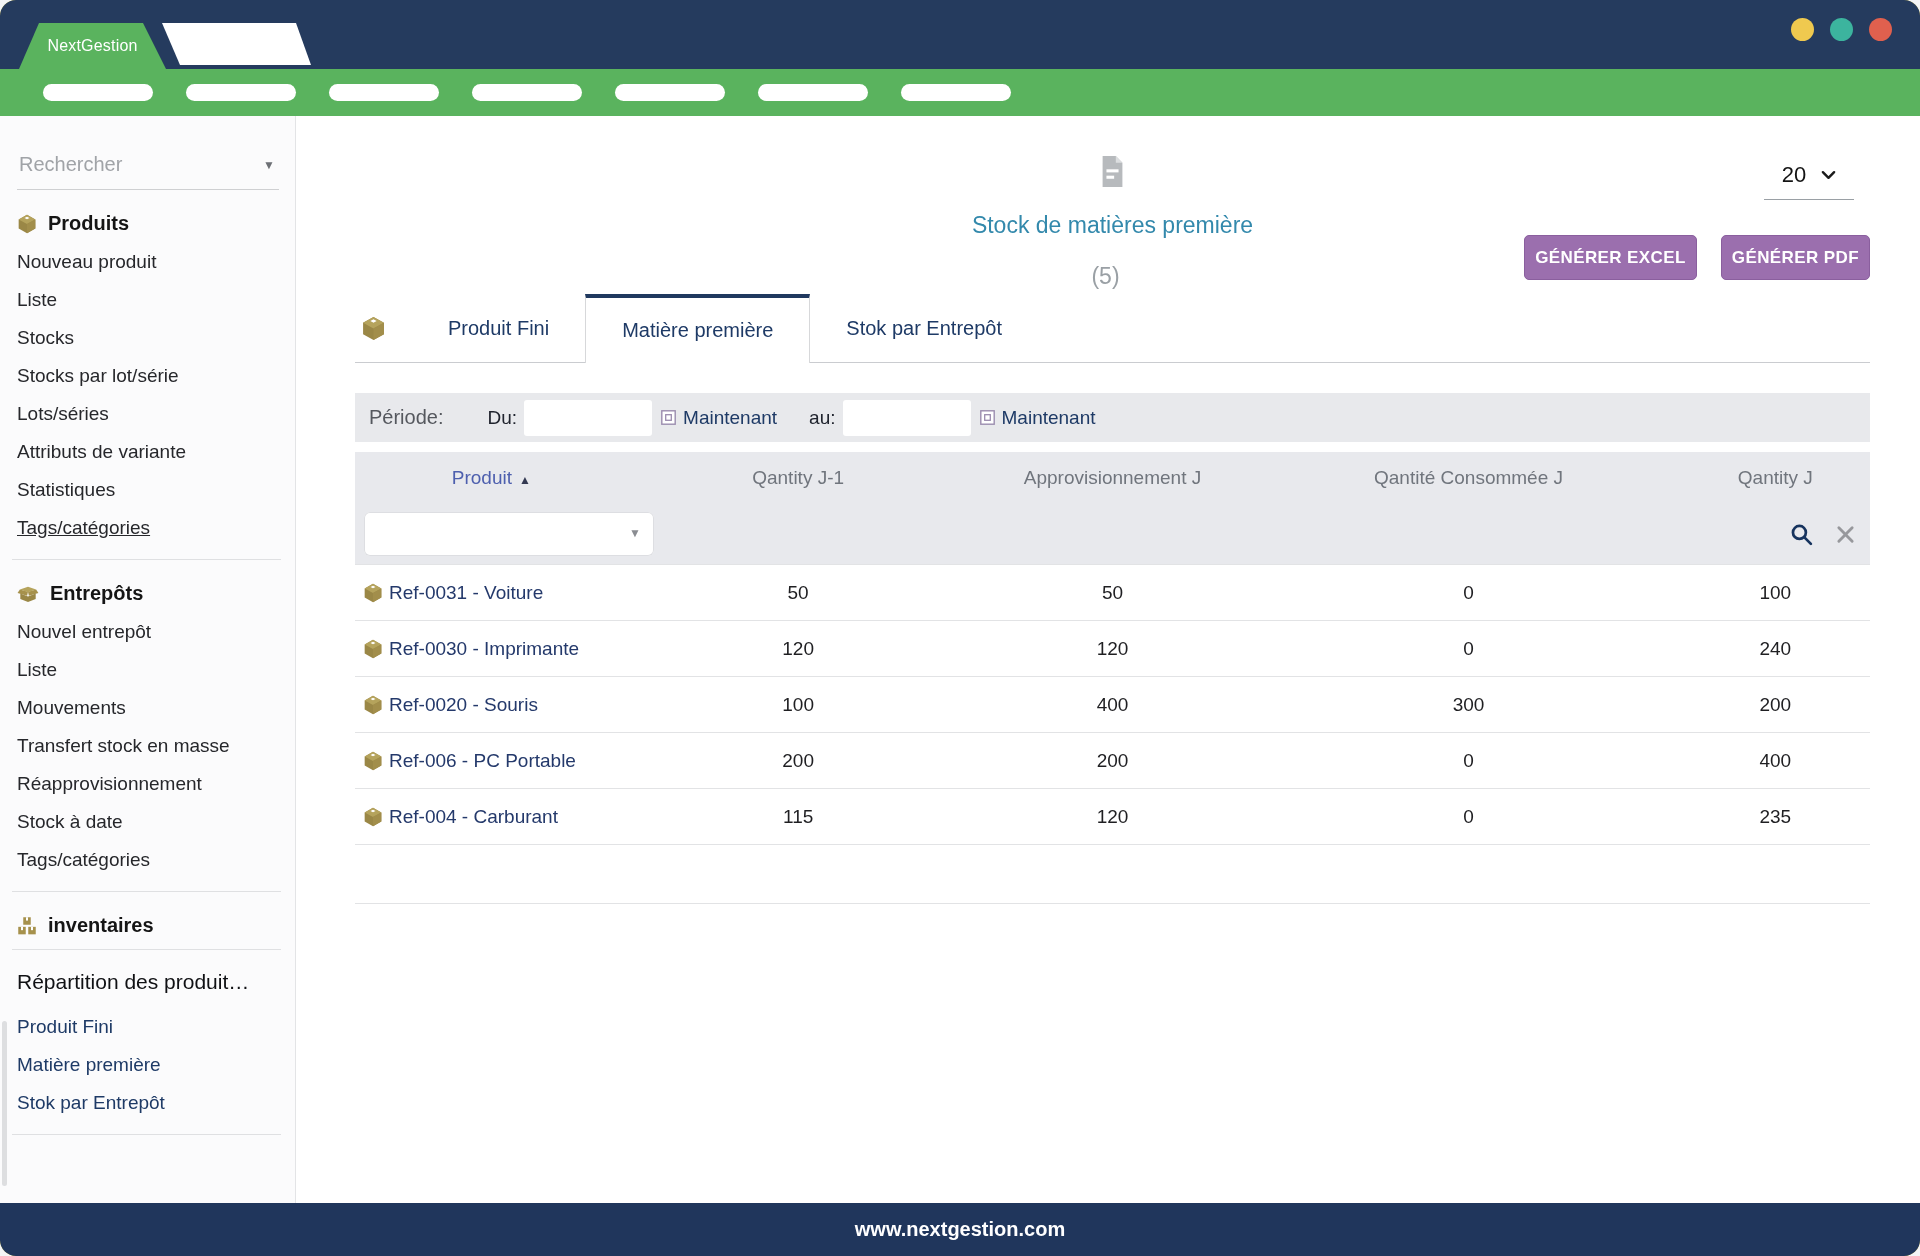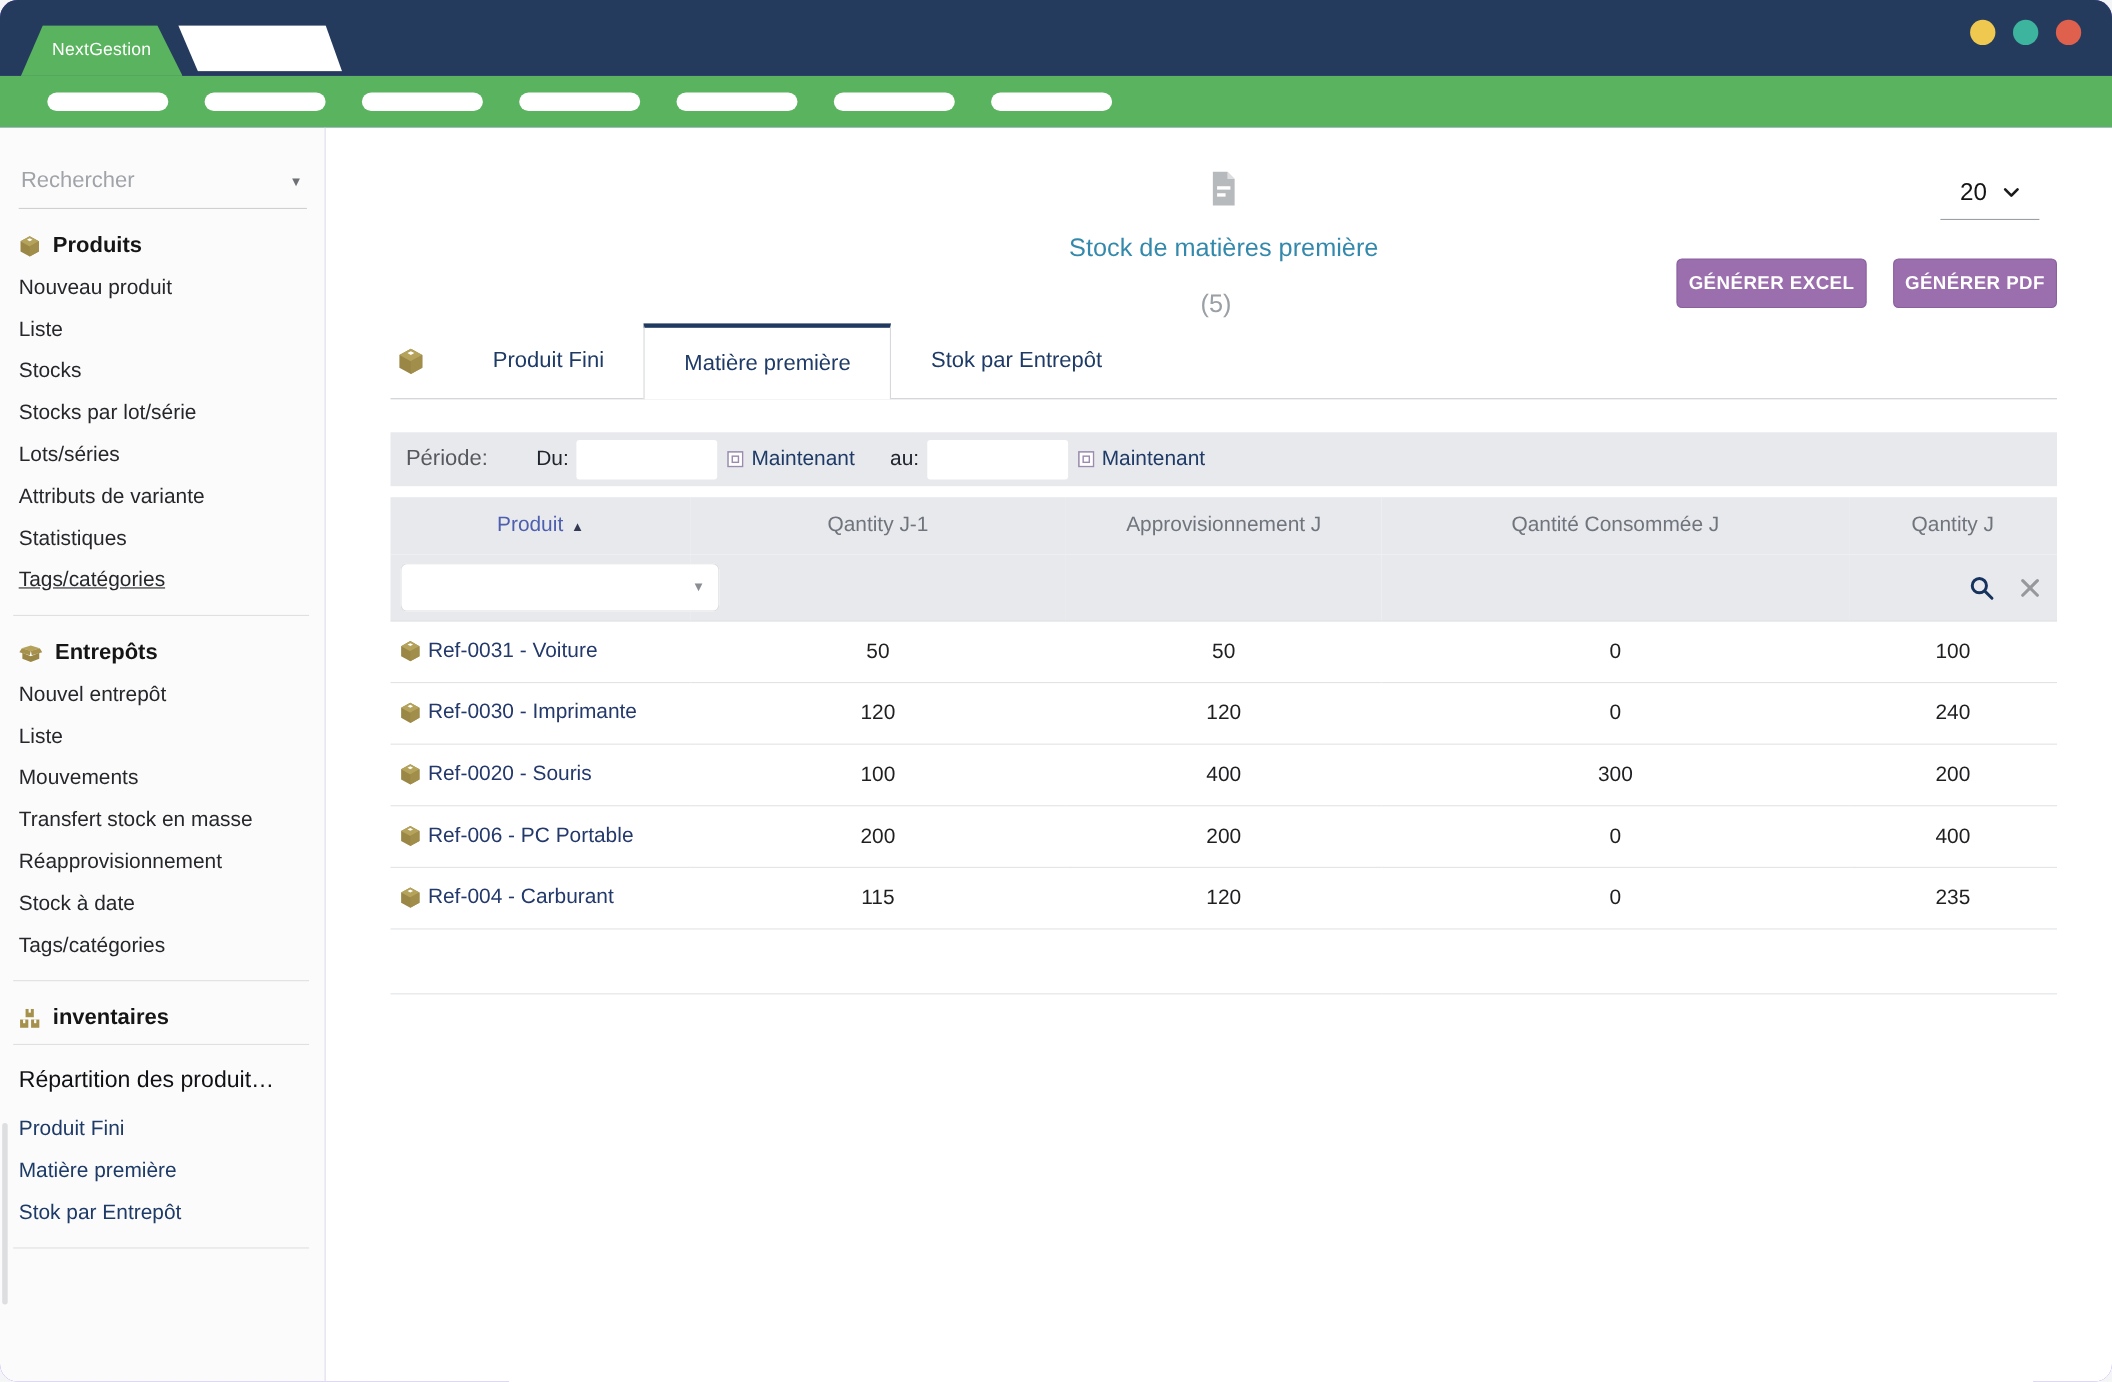--- a/index.html
+++ b/index.html
@@ -1,16 +1,16 @@
 <!DOCTYPE html>
 <html><head>
 <meta charset="utf-8">
 <style>
   html,body{margin:0;padding:0;background:#f4f5f6;font-family:"Liberation Sans","DejaVu Sans",sans-serif;}
-  .window{width:1920px;height:1256px;border-radius:16px;overflow:hidden;background:#8b5cf6;position:relative;display:flex;flex-direction:column;}
+  .window{width:1920px;height:1256px;border-radius:16px;overflow:hidden;background:#fde047;position:relative;display:flex;flex-direction:column;}
 
   
   .topbar{height:69px;background:#253b5e;position:relative;flex:none;}
   .brand-tab{position:absolute;left:19px;top:23px;width:147px;height:46px;background:#5ab35e;
     clip-path:polygon(20px 0,124px 0,147px 100%,0 100%);display:flex;align-items:center;justify-content:center;}
   .brand-label{color:#fff;font-size:16px;letter-spacing:.2px;}
   .ghost-tab{position:absolute;left:160px;top:23px;width:151px;height:42px;background:#fff;
     clip-path:polygon(2px 0,136px 0,151px 100%,20px 100%);}
   .dots{position:absolute;right:28px;top:18px;display:flex;gap:16px;}
   .dot{width:23px;height:23px;border-radius:50%;}
@@ -353,13 +353,16 @@
               <tr class="empty-row">
                 <td colspan="5"></td>
               </tr>
             </tbody>
         </table>
       </div>
 
     </main>
   </div>
 
+  <div class="footer">
+    <span>www.nextgestion.com</span>
+  </div>
 </div>
 
 </body></html>

